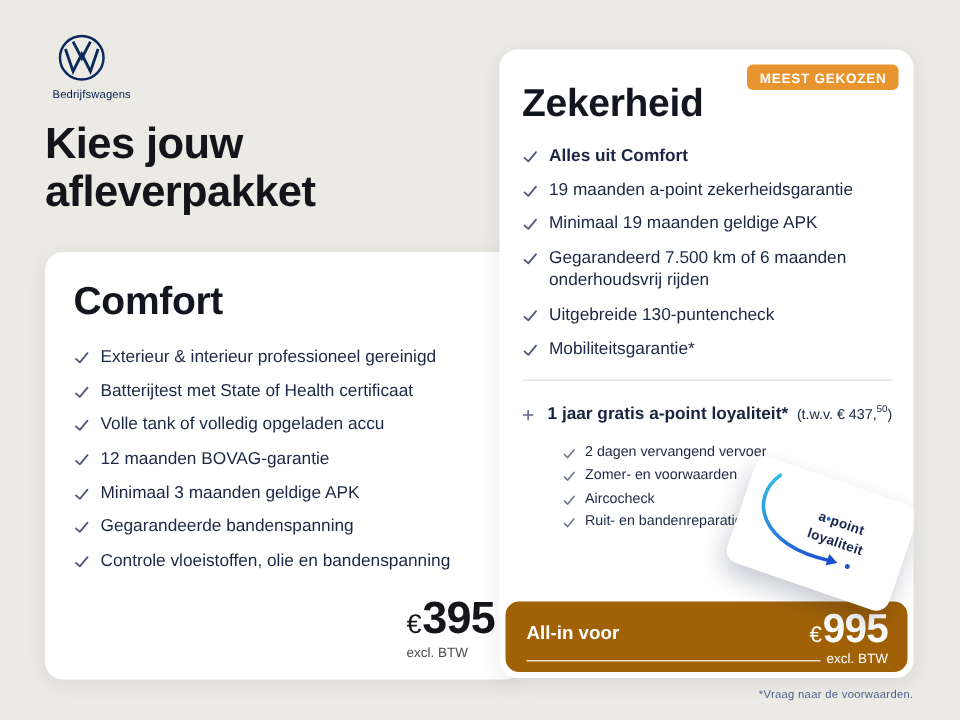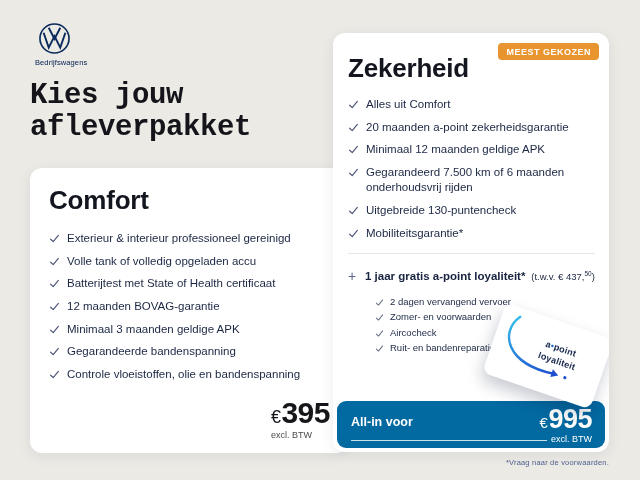--- a/index.html
+++ b/index.html
@@ -11,40 +11,40 @@
     -webkit-font-smoothing:antialiased;
   }
   
   .brand { position:absolute; left:35px; top:22px; }
   .brand svg { display:block; margin-left:3px; }
   .brand-name { margin-top:3px; font-size:7.5px; font-weight:400; color:#001E50; white-space:nowrap; letter-spacing:.1px; }
   
   .page-title {
     position:absolute; left:30px; top:80px; margin:0;
     font-size:29px; line-height:1.12; font-weight:600;
-    color:#14141a; letter-spacing:-.4px;font-family:Liberation Mono, monospace;
+    color:#14141a; letter-spacing:-.4px;
   }
   
   .card {
     position:absolute; background:#FFFFFF; border-radius:12px;
     box-shadow:0 3px 14px rgba(25,30,60,.08); overflow:hidden;
   }
   .card.comfort   { left:30px;  top:168px; width:318px; height:285px; }
   .card.zekerheid { left:333px; top:33px;  width:276px; height:419px; }
   .card-title { font-size:26px; font-weight:700; color:#14161f; letter-spacing:-.2px; }
   .comfort   .card-title { margin:17px 0 0 19px; }
   .zekerheid .card-title { margin:20px 0 0 15px; }
   
   .check-list { display:flex; flex-direction:column; gap:7.5px; }
   .comfort   .check-list { margin:15px 18px 0 19px; }
   .zekerheid .check-list { margin:13px 14px 0 15px; }
   .check-item { display:flex; align-items:flex-start; gap:7px; }
   .check-item svg { flex:0 0 auto; margin-top:2px; color:#50587A; }
   .check-text { font-size:11.5px; line-height:1.32; color:#1B2743; }
-  .check-text.bold { font-weight:400; }
+  .check-text.bold { font-weight:700; }
   
   .badge {
     position:absolute; top:10px; right:10px;
     background:#E89530; color:#fff;
     font-size:9px; font-weight:700; letter-spacing:.5px;
     padding:4px 8px 3px; border-radius:4px;text-align:right;
   }
   
   .price-block { position:absolute; right:18px; bottom:13px; text-align:left; color:#15151a; }
   .price-main { font-size:30px; font-weight:700; letter-spacing:-.5px; line-height:1; }
@@ -73,21 +73,21 @@
   }
   .loyalty-graphic svg { position:absolute; left:0; top:0; }
   .loyalty-text {
     position:absolute; left:32px; top:20px; width:70px; text-align:center;
     font-size:9px; font-weight:700; color:#16264E; line-height:1.4; letter-spacing:.2px;
   }
   .loyalty-text .dot { color:#1E6FD6; }
   
   .allin-footer {
     position:absolute; left:4px; right:4px; bottom:4px; height:47px;
-    background:#0369a1; border-radius:9px; color:#fff; z-index:2;
+    background:#a16207; border-radius:9px; color:#fff; z-index:2;
   }
   .allin-label { position:absolute; left:14px; top:14px; font-size:12.5px; font-weight:700; }
   .allin-line { position:absolute; left:14px; bottom:7px; width:196px; height:1px; background:rgba(255,255,255,.8); }
   .allin-price { position:absolute; right:13px; top:5px; text-align:right; }
   .allin-main { font-size:27px; font-weight:700; letter-spacing:-.5px; line-height:1; }
   .allin-main .euro { font-size:15px; font-weight:400; margin-right:1px; }
   .allin-vat { font-size:9px; margin-top:1px; }
   
   .footnote { position:absolute; right:31px; top:458px; font-size:7.5px; color:#4E5F8E; letter-spacing:.2px; }
 </style>
@@ -118,28 +118,28 @@
           <svg width="11" height="11" viewBox="0 0 12 12">
             <path d="M1.8 6.8 L4.6 9.4 L10.2 2.6" fill="none" stroke="currentColor" stroke-width="1.3" stroke-linecap="round" stroke-linejoin="round"></path>
           </svg>
           <span class="check-text">Exterieur &amp; interieur professioneel gereinigd</span>
         </div>
 
         <div class="check-item">
           <svg width="11" height="11" viewBox="0 0 12 12">
             <path d="M1.8 6.8 L4.6 9.4 L10.2 2.6" fill="none" stroke="currentColor" stroke-width="1.3" stroke-linecap="round" stroke-linejoin="round"></path>
           </svg>
+          <span class="check-text">Batterijtest met State of Health certificaat</span>
+        </div>
+
+        <div class="check-item">
+          <svg width="11" height="11" viewBox="0 0 12 12">
+            <path d="M1.8 6.8 L4.6 9.4 L10.2 2.6" fill="none" stroke="currentColor" stroke-width="1.3" stroke-linecap="round" stroke-linejoin="round"></path>
+          </svg>
           <span class="check-text">Volle tank of volledig opgeladen accu</span>
-        </div>
-
-        <div class="check-item">
-          <svg width="11" height="11" viewBox="0 0 12 12">
-            <path d="M1.8 6.8 L4.6 9.4 L10.2 2.6" fill="none" stroke="currentColor" stroke-width="1.3" stroke-linecap="round" stroke-linejoin="round"></path>
-          </svg>
-          <span class="check-text">Batterijtest met State of Health certificaat</span>
         </div>
 
         <div class="check-item">
           <svg width="11" height="11" viewBox="0 0 12 12">
             <path d="M1.8 6.8 L4.6 9.4 L10.2 2.6" fill="none" stroke="currentColor" stroke-width="1.3" stroke-linecap="round" stroke-linejoin="round"></path>
           </svg>
           <span class="check-text">12 maanden BOVAG-garantie</span>
         </div>
 
         <div class="check-item">
@@ -179,28 +179,28 @@
           <svg width="11" height="11" viewBox="0 0 12 12">
             <path d="M1.8 6.8 L4.6 9.4 L10.2 2.6" fill="none" stroke="currentColor" stroke-width="1.3" stroke-linecap="round" stroke-linejoin="round"></path>
           </svg>
           <span class="check-text bold">Alles uit Comfort</span>
         </div>
 
         <div class="check-item">
           <svg width="11" height="11" viewBox="0 0 12 12">
             <path d="M1.8 6.8 L4.6 9.4 L10.2 2.6" fill="none" stroke="currentColor" stroke-width="1.3" stroke-linecap="round" stroke-linejoin="round"></path>
           </svg>
-          <span class="check-text">20 maanden a-point zekerheidsgarantie</span>
-        </div>
-
-        <div class="check-item">
-          <svg width="11" height="11" viewBox="0 0 12 12">
-            <path d="M1.8 6.8 L4.6 9.4 L10.2 2.6" fill="none" stroke="currentColor" stroke-width="1.3" stroke-linecap="round" stroke-linejoin="round"></path>
-          </svg>
-          <span class="check-text">Minimaal 12 maanden geldige APK</span>
+          <span class="check-text">19 maanden a-point zekerheidsgarantie</span>
+        </div>
+
+        <div class="check-item">
+          <svg width="11" height="11" viewBox="0 0 12 12">
+            <path d="M1.8 6.8 L4.6 9.4 L10.2 2.6" fill="none" stroke="currentColor" stroke-width="1.3" stroke-linecap="round" stroke-linejoin="round"></path>
+          </svg>
+          <span class="check-text">Minimaal 19 maanden geldige APK</span>
         </div>
 
         <div class="check-item">
           <svg width="11" height="11" viewBox="0 0 12 12">
             <path d="M1.8 6.8 L4.6 9.4 L10.2 2.6" fill="none" stroke="currentColor" stroke-width="1.3" stroke-linecap="round" stroke-linejoin="round"></path>
           </svg>
           <span class="check-text">Gegarandeerd 7.500 km of 6 maanden onderhoudsvrij rijden</span>
         </div>
 
         <div class="check-item">

